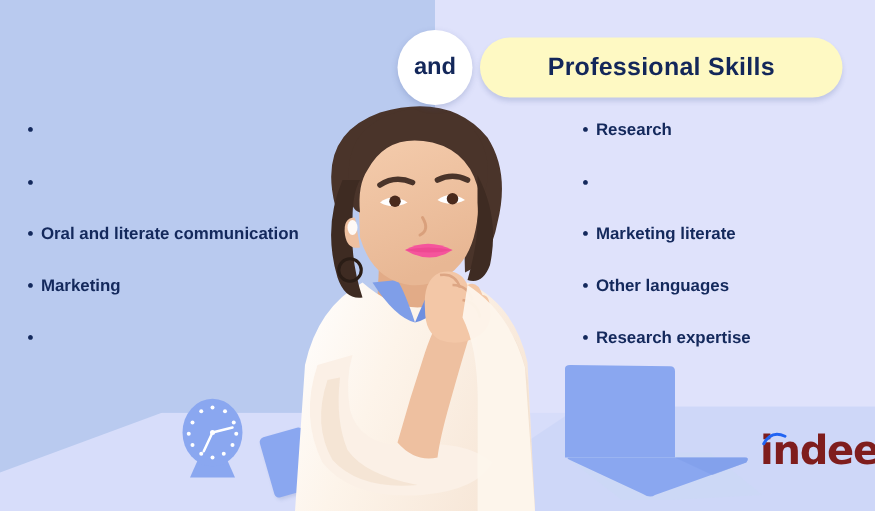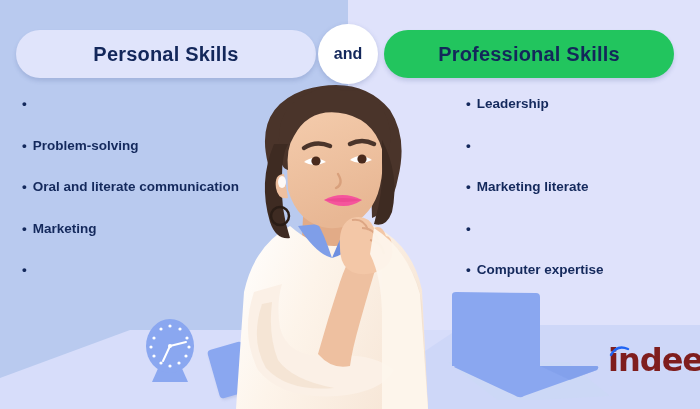--- a/index.html
+++ b/index.html
@@ -35,34 +35,34 @@
   }
 
   
   .pill{
     position:absolute;top:30px;height:48px;
     border-radius:24px;
     box-shadow:0 3px 4px rgba(70,90,150,0.20);
     display:flex;align-items:center;justify-content:center;
   }
   .pill-left{left:16px;width:300px;background:#e0e4fb;}
-  .pill-right{left:384px;width:290px;background:#22c55e;}
+  .pill-right{left:384px;width:290px;background:#fef9c3;}
   .pill-title{
     font-size:20px;font-weight:bold;color:#13275a;
     letter-spacing:0.2px;white-space:nowrap;
   }
 
   .and-badge{
     position:absolute;left:318px;top:24px;width:60px;height:60px;
     border-radius:50%;background:#ffffff;
     box-shadow:0 2px 5px rgba(70,90,150,0.25);
     display:flex;align-items:center;justify-content:center;
     z-index:6;
   }
-  .and-badge span{font-size:16px;font-weight:bold;color:#13275a;}
+  .and-badge span{font-size:19px;font-weight:bold;color:#13275a;}
 
   
   .list{position:absolute;z-index:5;}
   .list-left{left:22px;top:96px;width:270px;}
   .list-right{left:466px;top:96px;width:225px;}
   .bullet{
     display:flex;align-items:flex-start;
     font-size:13.5px;font-weight:bold;color:#14295c;
     margin-bottom:26px;line-height:1.15;white-space:nowrap;
   }
@@ -91,71 +91,68 @@
 <body>
 
 <div id="stage">
 
   <div class="bg-left"></div>
   <div class="bg-right"></div>
 
   <div class="desk"></div>
   <div class="desk-right"></div>
 
-  <div class="pill pill-left">
-    <span class="pill-title">Personal Skills</span>
-  </div>
 
   <div class="pill pill-right">
     <span class="pill-title">Professional Skills</span>
   </div>
 
   <div class="and-badge">
     <span>and</span>
   </div>
 
   <div class="list list-left">
     <div class="bullet">
       <span class="dot">•</span>
     </div>
     <div class="bullet">
       <span class="dot">•</span>
-      <span>Problem-solving</span>
     </div>
     <div class="bullet">
       <span class="dot">•</span>
       <span>Oral and literate communication</span>
     </div>
     <div class="bullet">
       <span class="dot">•</span>
       <span>Marketing</span>
     </div>
     <div class="bullet">
       <span class="dot">•</span>
     </div>
   </div>
 
   <div class="list list-right">
     <div class="bullet">
       <span class="dot">•</span>
-      <span>Leadership</span>
+      <span>Research</span>
     </div>
     <div class="bullet">
       <span class="dot">•</span>
     </div>
     <div class="bullet">
       <span class="dot">•</span>
       <span>Marketing literate</span>
     </div>
     <div class="bullet">
       <span class="dot">•</span>
-    </div>
-    <div class="bullet">
-      <span class="dot">•</span>
-      <span>Computer expertise</span>
+      <span>Other languages</span>
+    </div>
+    <div class="bullet">
+      <span class="dot">•</span>
+      <span>Research expertise</span>
     </div>
   </div>
 
   <div class="laptop">
     <svg width="162" height="108" viewBox="0 0 162 108">
       <polygon points="52,110 0,70 120,70 162,104" fill="#ccd8f6"></polygon>
       <path d="M4,3 Q4,0 8,0 L88,1 Q92,1 92,5 L92,74 L4,74 Z" fill="#8aa7f0"></path>
       <path d="M92,74 L148,74 Q152,74 149,78 L76,104 Q72,107 66,103 L8,76 Q4,74 8,74 Z" fill="#8aa7f0"></path>
       <path d="M92,74 L148,74 Q152,74 149,78 L122,88 Z" fill="#7e9dea" opacity="0.55"></path>
     </svg>

